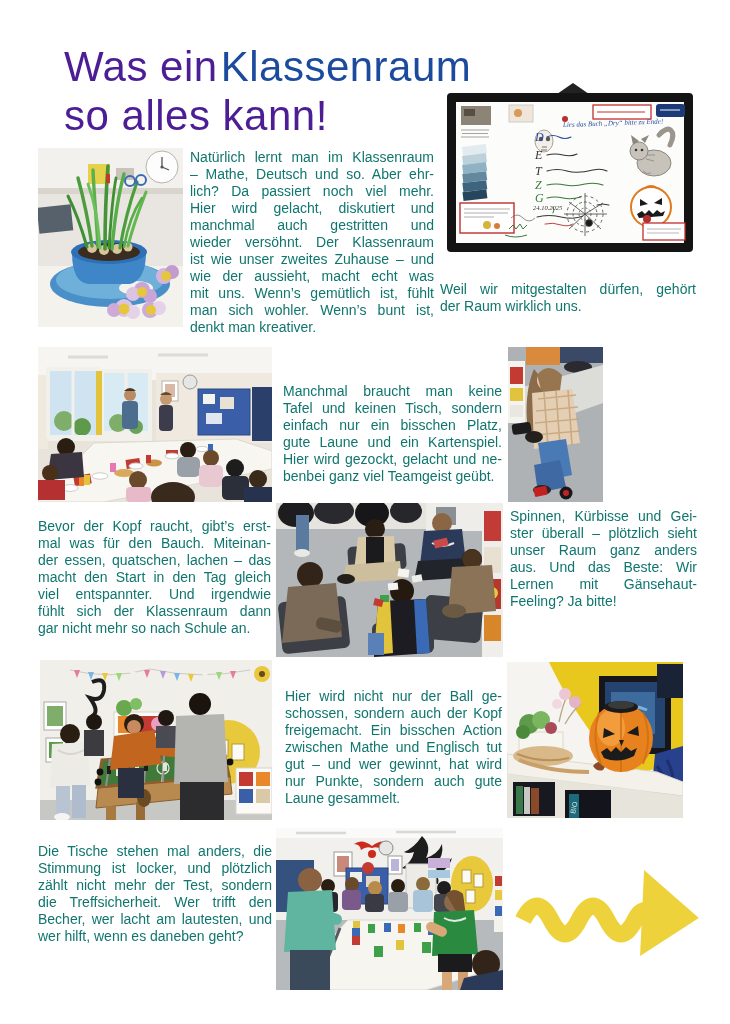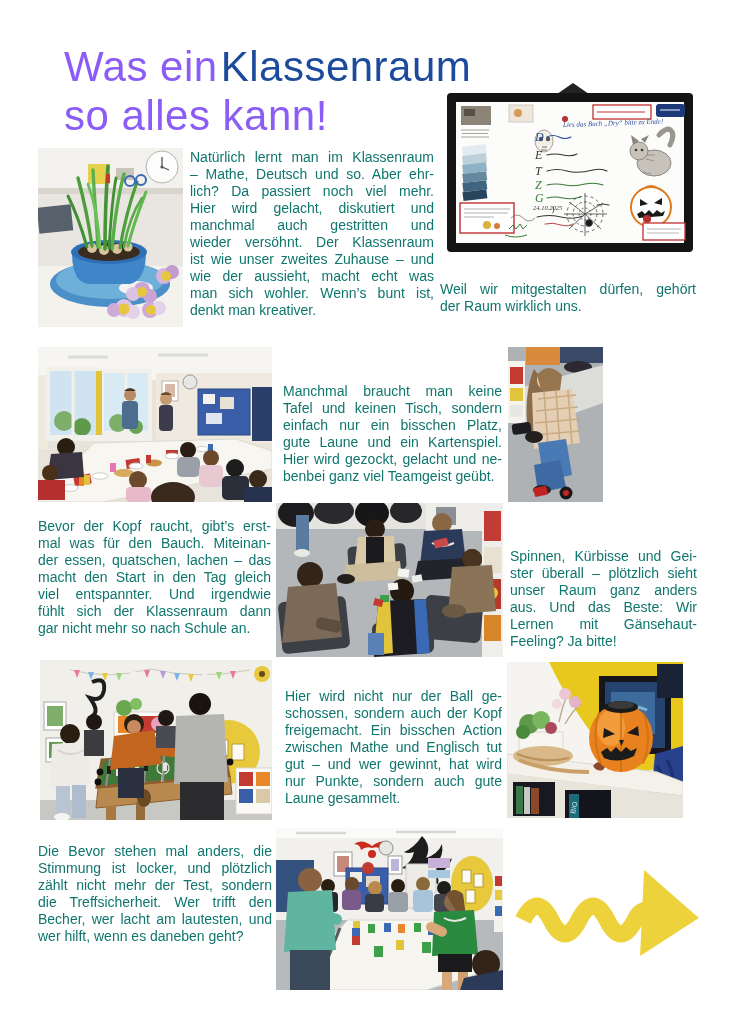--- a/index.html
+++ b/index.html
@@ -1,19 +1,19 @@
 <!DOCTYPE html>
 <html lang="de"><head>
 <meta charset="utf-8">
 <style>
   html,body{margin:0;padding:0;background:#ffffff;}
   .page{position:relative;width:730px;height:1024px;background:#fff;overflow:hidden;
         font-family:"Liberation Sans",sans-serif;}
   .title{position:absolute;left:64px;font-size:42px;line-height:46px;letter-spacing:.5px;white-space:nowrap;}
-  .t-yellow{color:#8b5cf6;}
+  .t-yellow{color:#4c1d95;}
   .t-blue{color:#1C4B9D;margin-left:3px;}
   .para{position:absolute;color:#0f766e;font-size:14px;line-height:17px;}
   .ln{text-align:justify;text-align-last:justify;}
   .ln:last-child{text-align-last:left;}
   .ph{position:absolute;overflow:hidden;}
   .ph svg{display:block;width:100%;height:100%;}
   .arrow-box{position:absolute;}
 </style>
 </head>
 <body>
@@ -99,20 +99,21 @@
 
   <div class="para" style="left:190px;top:149px;width:244px;">
       <div class="ln">Natürlich lernt man im Klassenraum</div>
       <div class="ln">– Mathe, Deutsch und so. Aber ehr-</div>
       <div class="ln">lich? Da passiert noch viel mehr.</div>
       <div class="ln">Hier wird gelacht, diskutiert und</div>
       <div class="ln">manchmal auch gestritten und</div>
       <div class="ln">wieder versöhnt. Der Klassenraum</div>
       <div class="ln">ist wie unser zweites Zuhause – und</div>
       <div class="ln">wie der aussieht, macht echt was</div>
+      <div class="ln">mit uns. Wenn’s gemütlich ist, fühlt</div>
       <div class="ln">man sich wohler. Wenn’s bunt ist,</div>
       <div class="ln">denkt man kreativer.</div>
     </div>
 
   <figure class="ph" style="left:447px;top:83px;width:246px;height:169px;margin:0;">
     <svg viewBox="0 0 246 169" preserveAspectRatio="none">
       <polygon points="110,11 142,11 126,0" fill="#222"></polygon>
       <rect x="0" y="10" width="246" height="159" rx="4" fill="#141414"></rect>
       <rect x="9" y="19" width="228" height="141" fill="#fcfcfa"></rect>
       <rect x="14" y="23" width="30" height="19" fill="#8d8478"></rect>
@@ -404,21 +405,21 @@
       <g>
         <rect x="122" y="66" width="11" height="8" fill="#f4f4f0" transform="rotate(8 127 70)"></rect>
         <rect x="136" y="72" width="10" height="7" fill="#eeeee9" transform="rotate(-10 141 75)"></rect>
         <rect x="104" y="92" width="9" height="7" fill="#3fa04a"></rect>
         <rect x="98" y="96" width="9" height="7" fill="#c23a32" transform="rotate(14 102 99)"></rect>
         <rect x="112" y="80" width="10" height="7" fill="#f4f4f0" transform="rotate(-6 117 83)"></rect>
       </g>
     </svg>
   </figure>
 
-  <div class="para" style="left:510px;top:548px;width:187px;">
+  <div class="para" style="left:510px;top:508px;width:187px;">
       <div class="ln">Spinnen, Kürbisse und Gei-</div>
       <div class="ln">ster überall – plötzlich sieht</div>
       <div class="ln">unser Raum ganz anders</div>
       <div class="ln">aus. Und das Beste: Wir</div>
       <div class="ln">Lernen mit Gänsehaut-</div>
       <div class="ln">Feeling? Ja bitte!</div>
     </div>
 
   <figure class="ph" style="left:40px;top:660px;width:232px;height:160px;margin:0;">
     <svg viewBox="0 0 232 160" preserveAspectRatio="none">
@@ -589,21 +590,21 @@
         <ellipse cx="114" cy="43" rx="13" ry="4" fill="#3a3a3a"></ellipse>
         <polygon points="97,66 108,72 96,76" fill="#1b1b1b"></polygon>
         <polygon points="131,64 120,71 132,74" fill="#1b1b1b"></polygon>
         <polygon points="112,78 117,78 114.5,84" fill="#1b1b1b"></polygon>
         <path d="M94 90 l6 -4 4 4 5 -5 5 5 5 -5 5 4 6 -3 -3 8 q-16 8 -30 2 Z" fill="#1b1b1b"></path>
       </g>
     </svg>
   </figure>
 
   <div class="para" style="left:38px;top:843px;width:234px;">
-      <div class="ln">Die Bevor stehen mal anders, die</div>
+      <div class="ln">Die Tische stehen mal anders, die</div>
       <div class="ln">Stimmung ist locker, und plötzlich</div>
       <div class="ln">zählt nicht mehr der Test, sondern</div>
       <div class="ln">die Treffsicherheit. Wer trifft den</div>
       <div class="ln">Becher, wer lacht am lautesten, und</div>
       <div class="ln">wer hilft, wenn es daneben geht?</div>
     </div>
 
   <figure class="ph" style="left:276px;top:828px;width:227px;height:162px;margin:0;">
     <svg viewBox="0 0 227 162" preserveAspectRatio="none">
       <rect width="227" height="162" fill="#f1f0ec"></rect>

